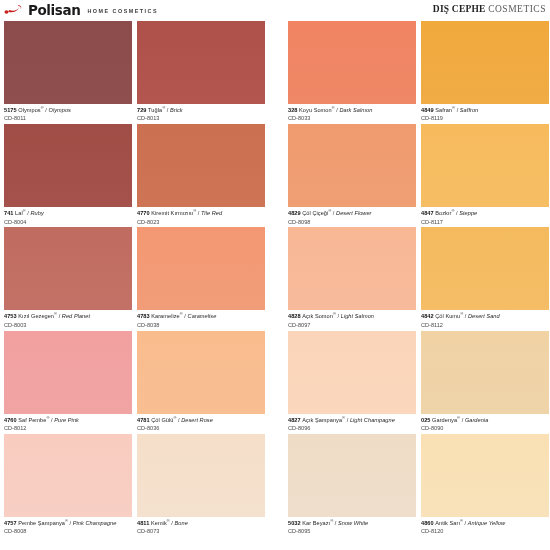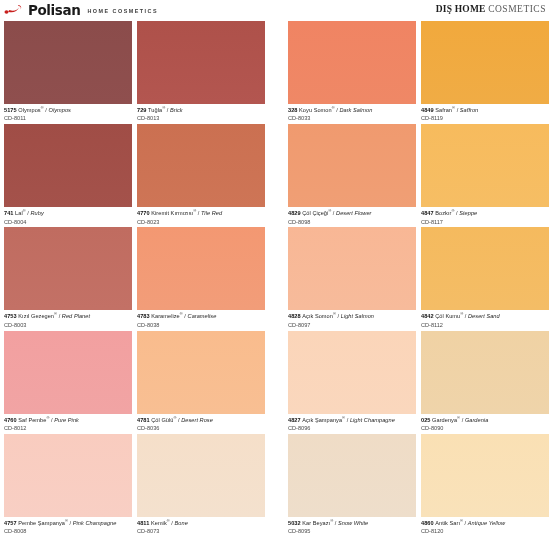--- a/index.html
+++ b/index.html
@@ -150,21 +150,21 @@
     <div class="brand">
       <svg class="brand-mark" viewBox="0 0 40 26">
         <ellipse cx="5" cy="17" rx="4" ry="3.4" fill="#c8201e"></ellipse>
         <path d="M8 16 C16 20, 26 17, 31 7 C27 14, 18 16, 11 13 Z" fill="#c8201e"></path>
         <path d="M29 3 C34 4, 36 8, 33 12 C35 8, 33 5, 28 4.6 Z" fill="#c8201e"></path>
       </svg>
       <span class="brand-name">Polisan</span>
       <span class="brand-sub">HOME COSMETICS</span>
     </div>
     <div class="header-right">
-      <span class="hr-bold">DIŞ HOME</span>
+      <span class="hr-bold">DIŞ CEPHE</span>
       <span class="hr-light">COSMETICS</span>
     </div>
   </div>
 
   <div class="grid">
       <div class="row">
         <div class="cell c0">
           <div class="swatch" style="background: linear-gradient(rgb(139, 76, 75) 0%, rgb(143, 79, 78) 100%);"></div>
           <div class="caption">
             <div class="cap-line1"><span class="cap-code">5175 </span><span class="cap-tr">Olympos</span><span class="reg">®</span><span class="cap-sep"> / </span><span class="cap-en">Olympos</span></div>

